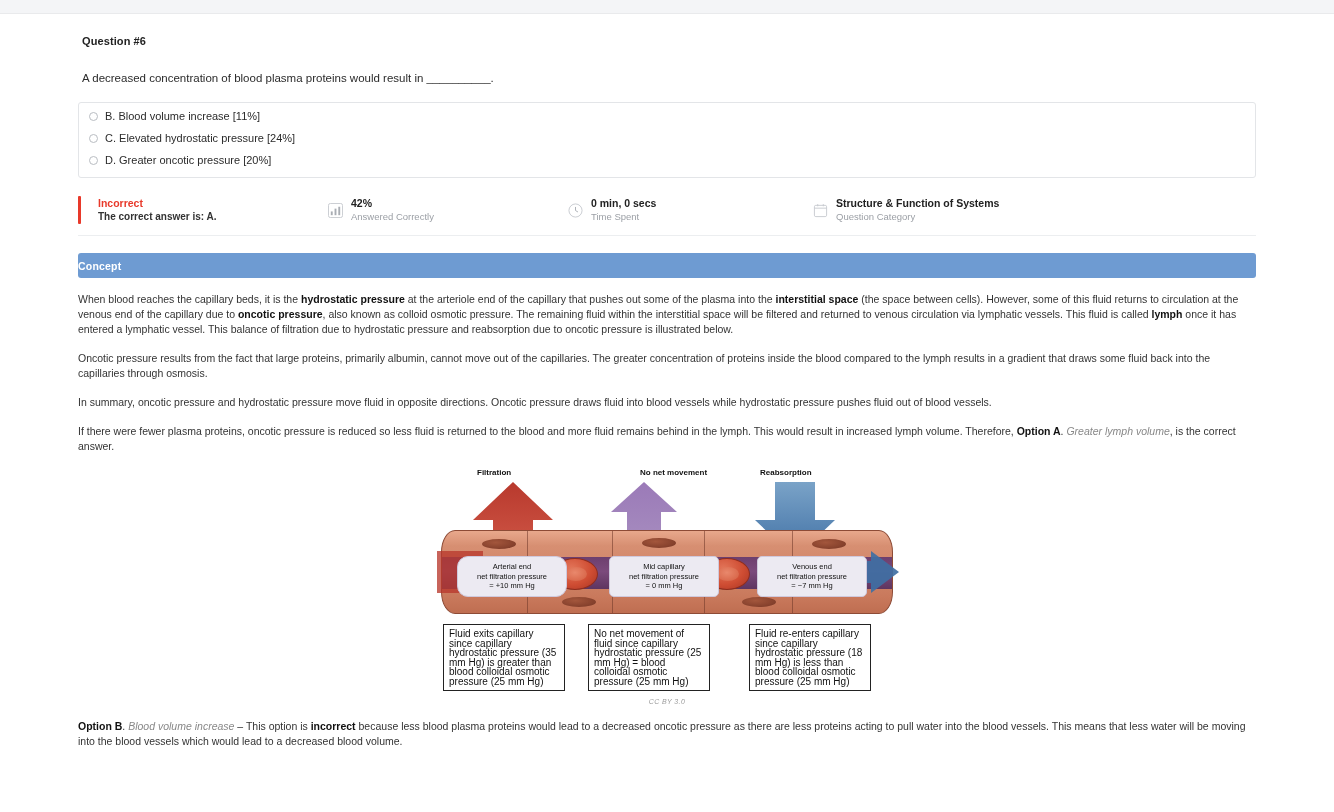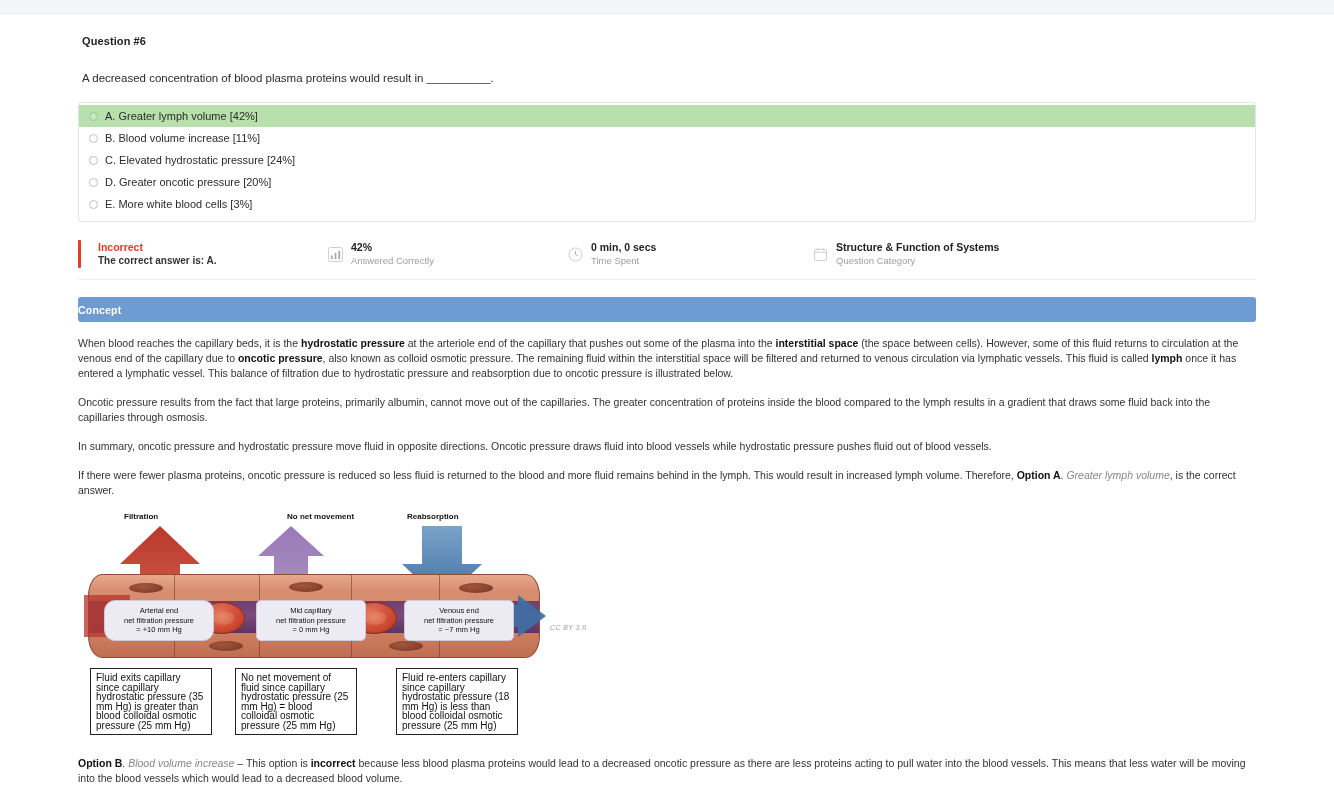--- a/index.html
+++ b/index.html
@@ -50,21 +50,21 @@
   .banner {
     margin-top:17px; background:#6e9bd2; color:#fff;
     text-align:left; font-size:10.5px; font-weight:bold;
     padding:7px 0 6px 0; border-radius:3px; letter-spacing:.2px;
   }
   .para { font-size:10.5px; line-height:15px; color:#333; margin-top:14px; }
   .para b { font-weight:bold; color:#111; }
   .para i { font-style:italic; color:#888; }
 
   
-  .figwrap { margin-top:14px; display:flex; align-items:center; }
+  .figwrap { margin-top:14px; display:flex; flex-direction:column; align-items:center; }
   .fig { position:relative; width:472px; height:230px; }
 
   .arrow-lbl { position:absolute; font-size:8px; font-weight:bold; color:#111; white-space:nowrap; }
 
   .vessel {
     position:absolute; left:10px; top:62px; width:452px; height:84px;
     background:linear-gradient(180deg,#e8a88c 0%,#d78f72 18%,#cf8468 55%,#c9795c 80%,#bf6e51 100%);
     border-radius:14px/22px;
     border:1px solid #8d4b36;
     overflow:hidden;
@@ -103,39 +103,31 @@
 <body>
 
 <div class="topbar"></div>
 
 <div class="page">
 
   <div class="q-title">Question #6</div>
   <div class="q-stem">A decreased concentration of blood plasma proteins would result in __________.</div>
 
   <div class="answers">
-    <div class="ans-row correct">
-      <span class="radio"></span>
-      <span>A. Greater lymph volume [42%]</span>
-    </div>
     <div class="ans-row">
       <span class="radio"></span>
       <span>B. Blood volume increase [11%]</span>
     </div>
     <div class="ans-row">
       <span class="radio"></span>
       <span>C. Elevated hydrostatic pressure [24%]</span>
     </div>
     <div class="ans-row">
       <span class="radio"></span>
       <span>D. Greater oncotic pressure [20%]</span>
-    </div>
-    <div class="ans-row">
-      <span class="radio"></span>
-      <span>E. More white blood cells [3%]</span>
     </div>
   </div>
 
   <div class="stats">
     <div class="stat stat-a">
       <div class="stat-bar"></div>
       <div>
         <div class="stat-ttl">Incorrect</div>
         <div class="stat-sub">The correct answer is: A.</div>
       </div>

